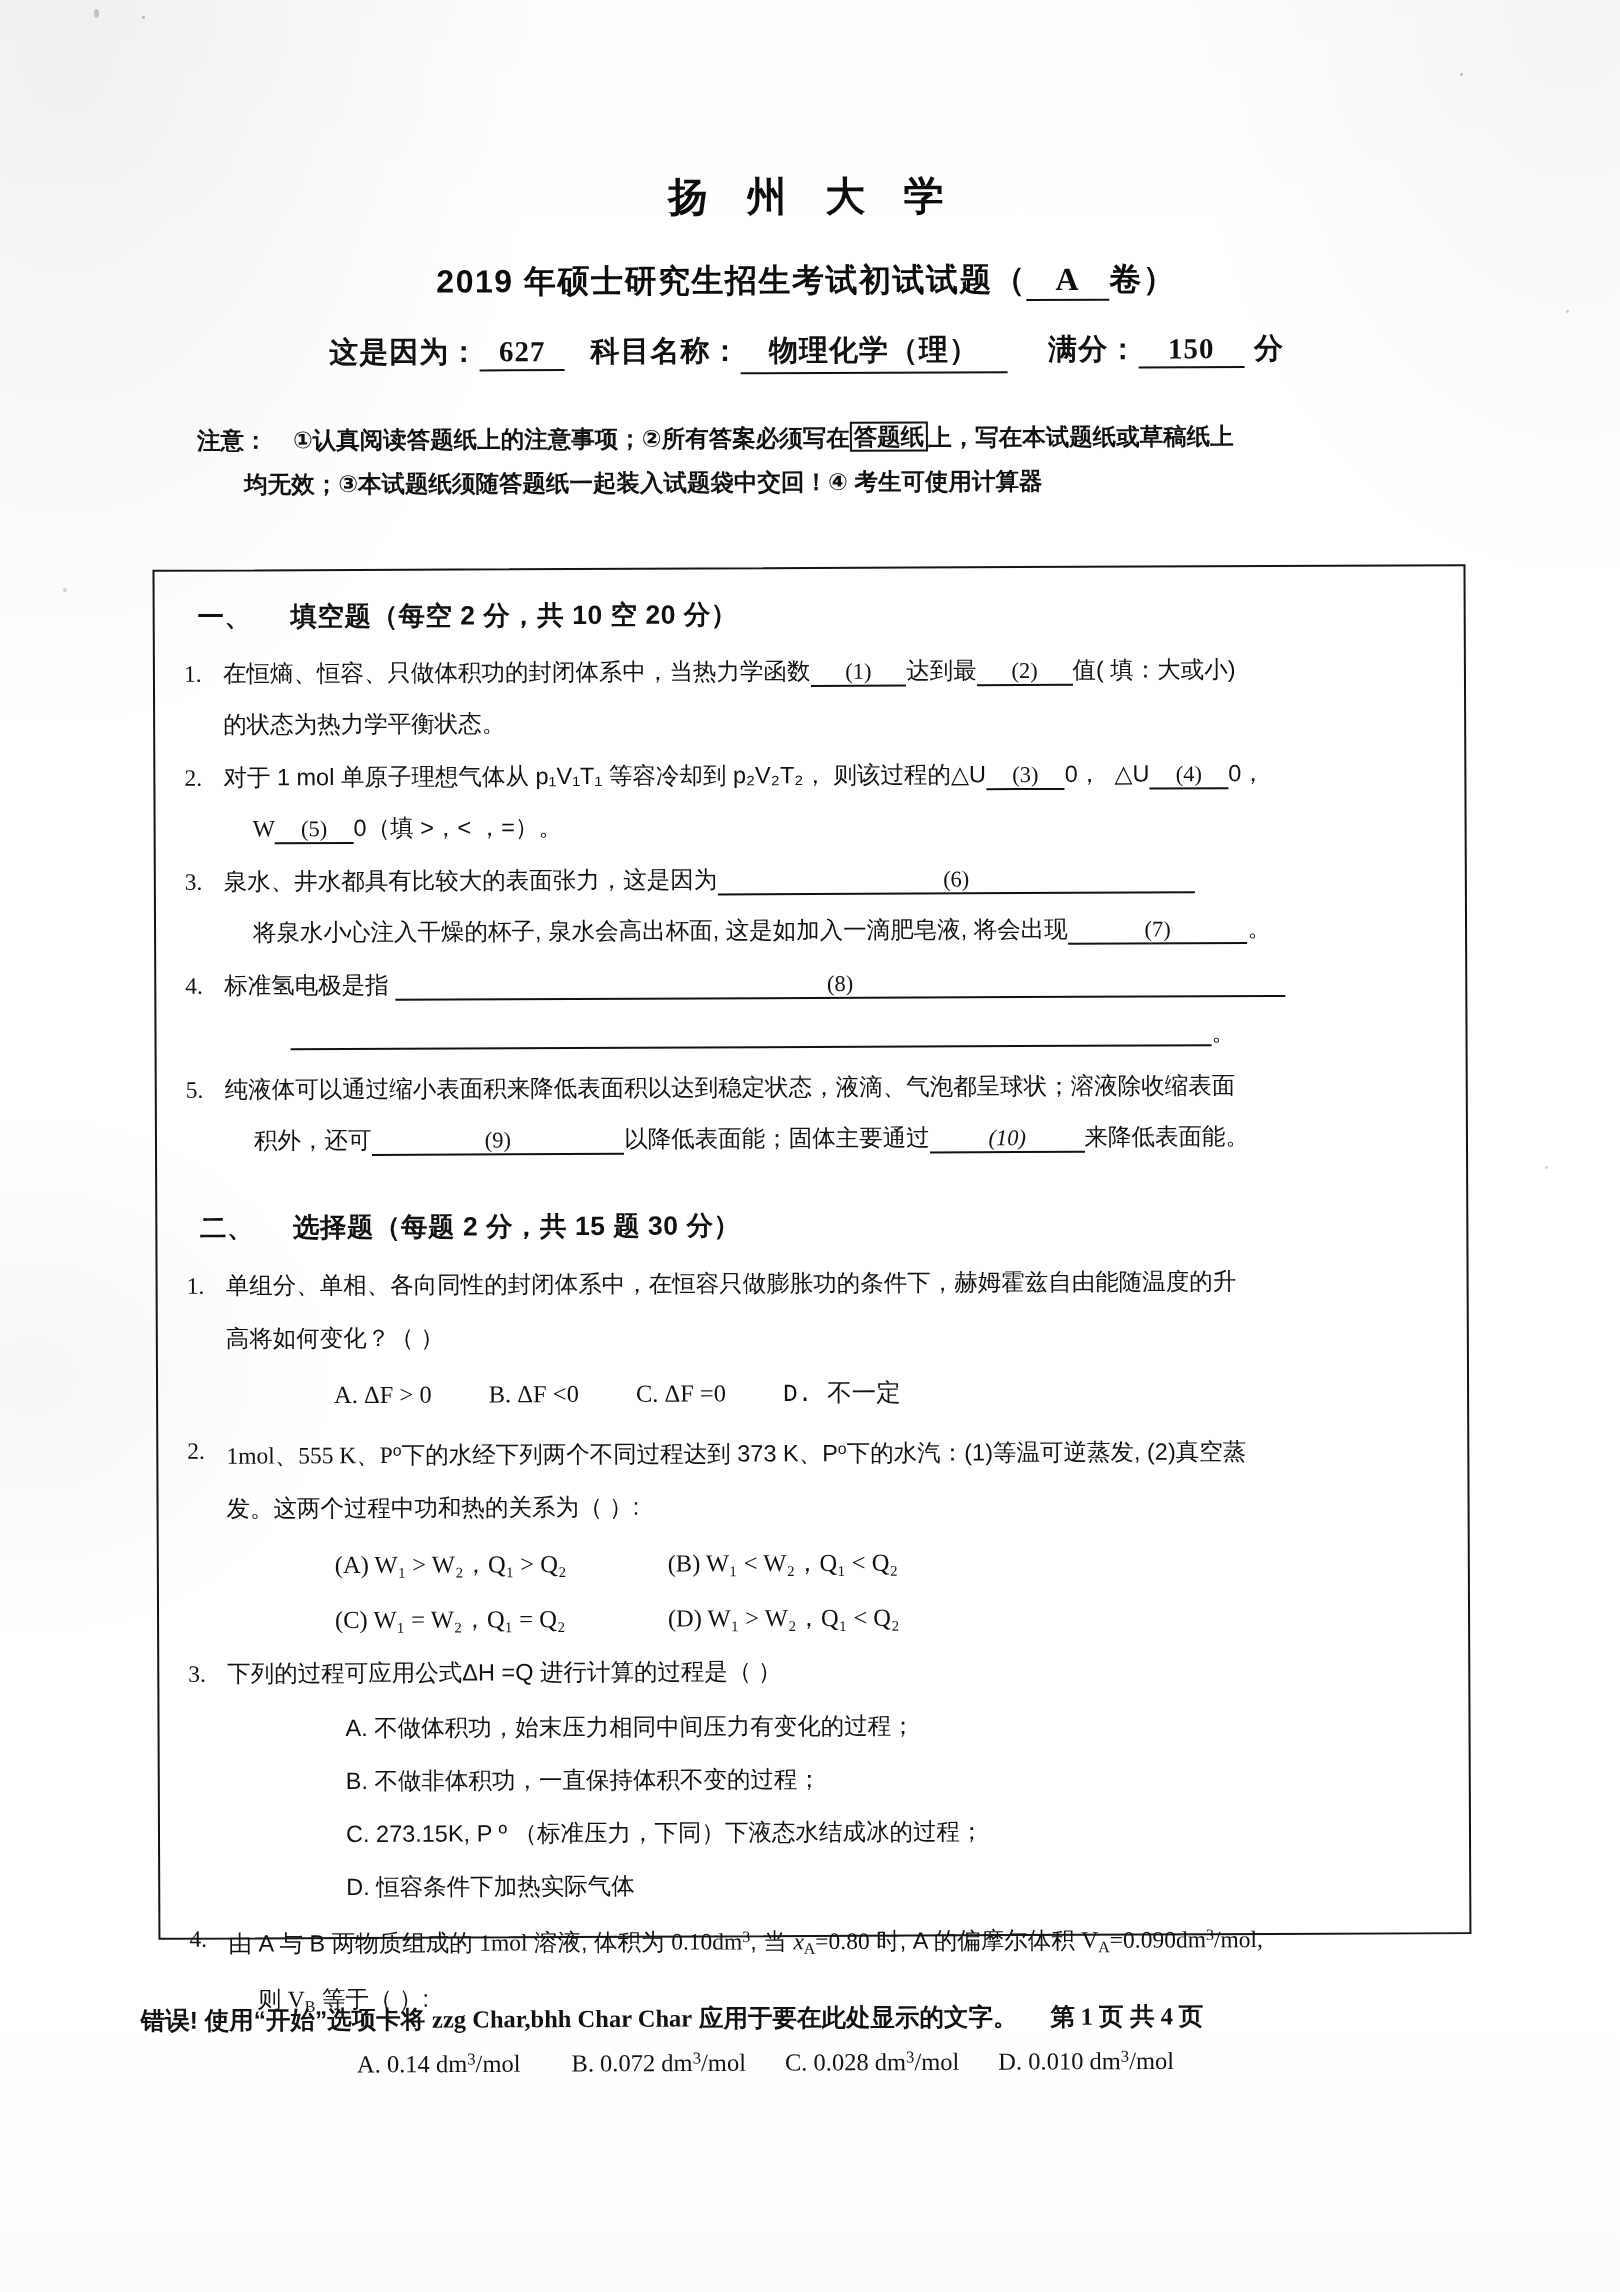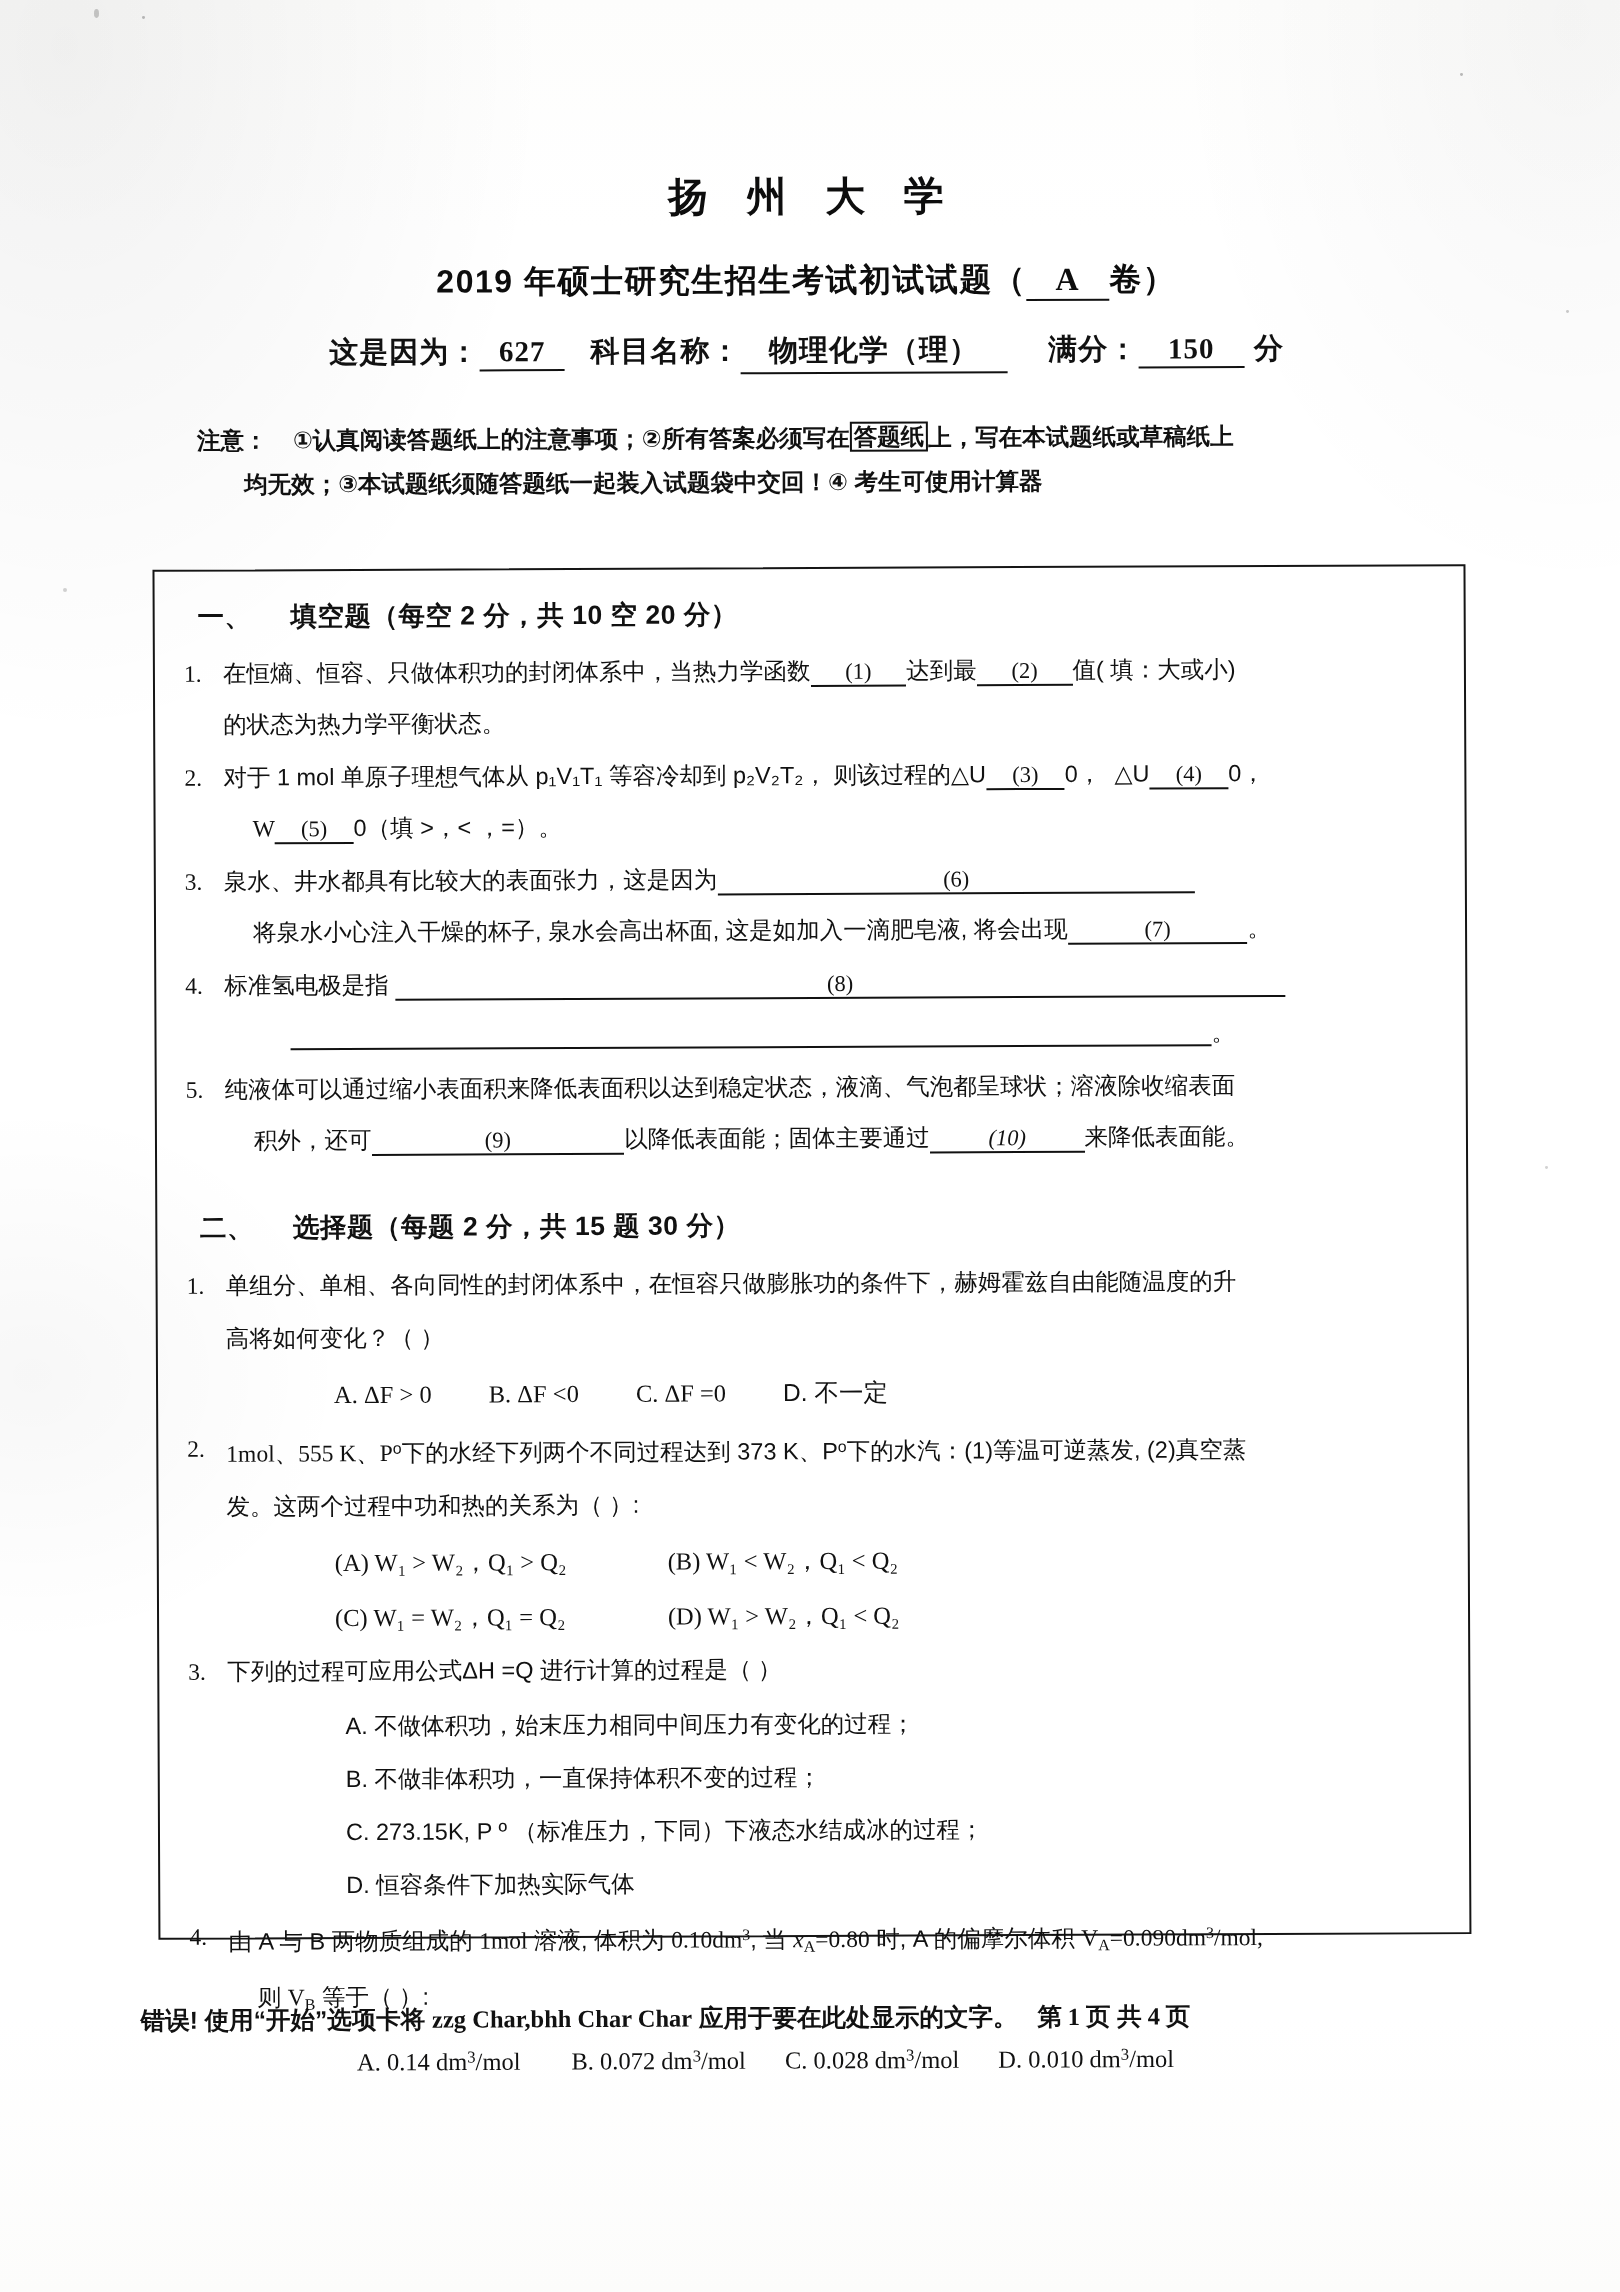--- a/index.html
+++ b/index.html
@@ -220,21 +220,21 @@
     position: absolute;
     left: 137px;
     right: 118px;
     top: 2001px;
     font-family: "Liberation Sans", "DejaVu Sans", sans-serif;
     font-weight: bold;
     font-size: 24.5px;
     white-space: nowrap;
   }
   .footer .en { font-family: "Liberation Serif", serif; }
-  .footer .pg { margin-left: 20px; font-family: "Liberation Sans", sans-serif; }
+  .footer .pg { margin-left: 33px; font-family: "Liberation Sans", sans-serif; }
   .footer .pg .n { font-family: "Liberation Serif", serif; padding: 0 5.9px; }
 </style>
 </head>
 <body>
 
 <div class="scan"></div>
 
 <div class="speck" style="left:142px;top:15.7px;width:2.9px;height:2.9px;"></div>
 <div class="speck" style="left:94px;top:8.8px;width:4.9px;height:8.8px;opacity:.35;"></div>
 <div class="speck" style="left:1460px;top:73px;width:2.9px;height:2.9px;"></div>
@@ -311,21 +311,21 @@
       </div>
 
       <div class="q mc">
         <div class="idx">1.</div>
         <div class="body">
           <span class="ln">单组分、单相、各向同性的封闭体系中，在恒容只做膨胀功的条件下，赫姆霍兹自由能随温度的升</span>
           <span class="ln">高将如何变化？（ ）</span>
         </div>
       </div>
       <div class="opts">
-        <span class="o w4">A. ΔF &gt; 0</span><span class="o w4">B. ΔF &lt;0</span><span class="o w4">C. ΔF =0</span><span class="o" style="font-family:Liberation Sans, sans-serif;">D.  不一定</span>
+        <span class="o w4">A. ΔF &gt; 0</span><span class="o w4">B. ΔF &lt;0</span><span class="o w4">C. ΔF =0</span><span class="o" style="font-family:Liberation Mono, monospace;">D.  不一定</span>
       </div>
 
       <div class="q mc">
         <div class="idx">2.</div>
         <div class="body">
           <span class="ln"><span class="serif">1mol、555 K、P</span><sup>o</sup><span>下的水经下列两个不同过程达到 373 K、P</span><sup>o</sup><span>下的水汽：(1)等温可逆蒸发, (2)真空蒸</span></span>
           <span class="ln">发。这两个过程中功和热的关系为（   ）:</span>
         </div>
       </div>
       <div class="opts">

